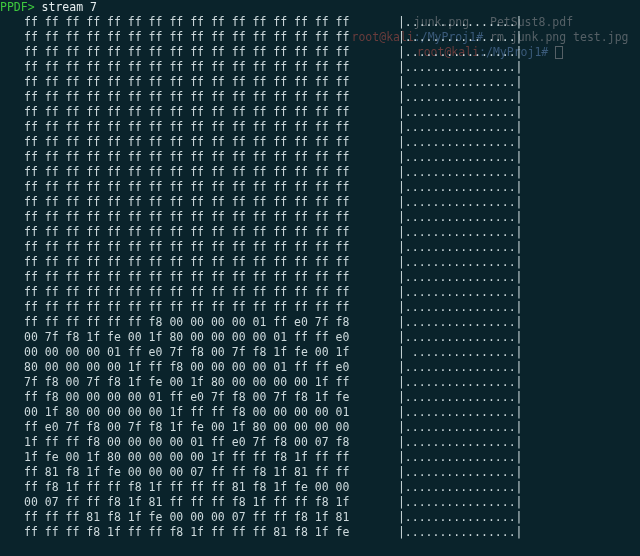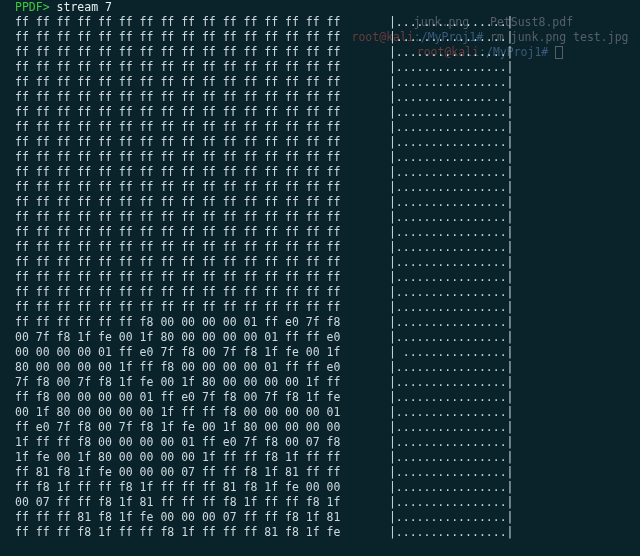--- a/index.html
+++ b/index.html
@@ -4,24 +4,24 @@
 <style>
   html,body{margin:0;padding:0;width:640px;height:556px;overflow:hidden;background:#0a232b;font-family:"DejaVu Sans Mono","Liberation Mono",monospace;font-size:11.5px;line-height:15px;color:#cdd9dc;}
   .screen{position:relative;width:640px;height:556px;}
   
   .ghost{position:absolute;left:340px;top:0;right:0;color:#3a4a50;white-space:pre;pointer-events:none;text-align:center;}
   .ghost .r{color:#6a3c3c;}
   .ghost .b{color:#3a5a7a;}
   .ghost .w{color:#556066;}
   .cursor{display:inline-block;width:6px;height:11px;border:1px solid #556066;vertical-align:middle;}
   
-  .term{position:absolute;left:15px;top:0;width:572px;white-space:pre;}
+  .term{position:absolute;left:0;top:0;width:572px;white-space:pre;}
   .prompt{color:#3ec93e;}
   .cmd{color:#e6eef0;}
-  .hex{color:#cdd9dc;}
+  .hex{color:#cdd9dc;padding-left:24px;}
   .row{display:block;}
   .ascii{color:#cdd9dc;}
 </style>
 </head>
 <body>
 
 <div class="screen">
 
   <div class="ghost">
 <span class="w"> junk.png   PetSust8.pdf</span>

